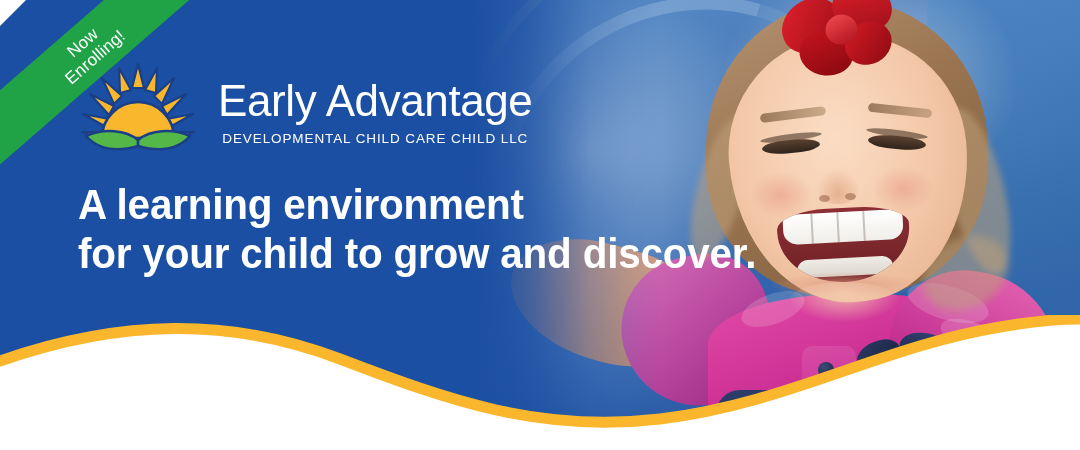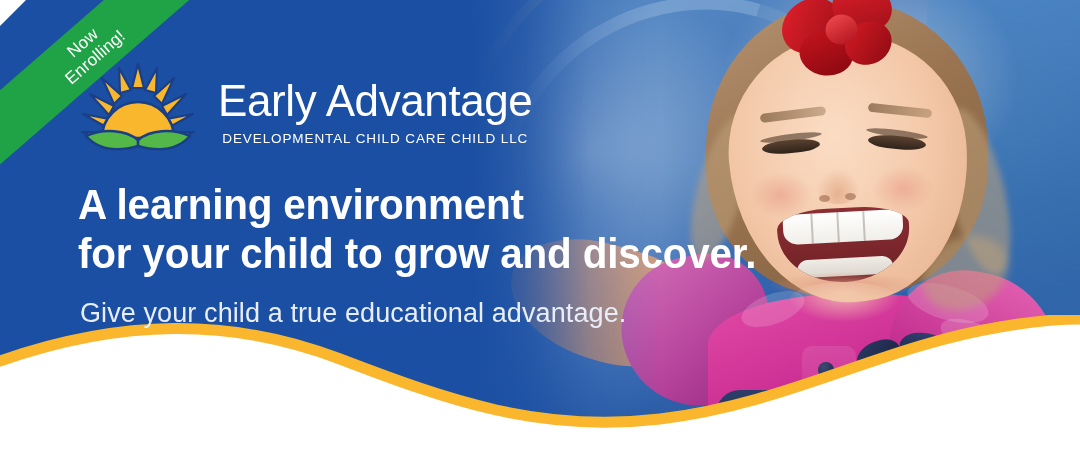--- a/index.html
+++ b/index.html
@@ -415,15 +415,14 @@
       <path d="M60,78 L60,84" stroke="#1b3f86" stroke-width="2.6" fill="none" stroke-linecap="round"></path>
     </svg>
     <div class="logo-text">
       <div class="logo-name">Early Advantage</div>
       <div class="logo-tag">DEVELOPMENTAL CHILD CARE CHILD LLC</div>
     </div>
   </div>
 
   <div class="headline">A learning environment
 for your child to grow and discover.</div>
-  <div class="subhead">Give your child a true educational advantage.</div>
 
 </div>
 
 </body></html>

